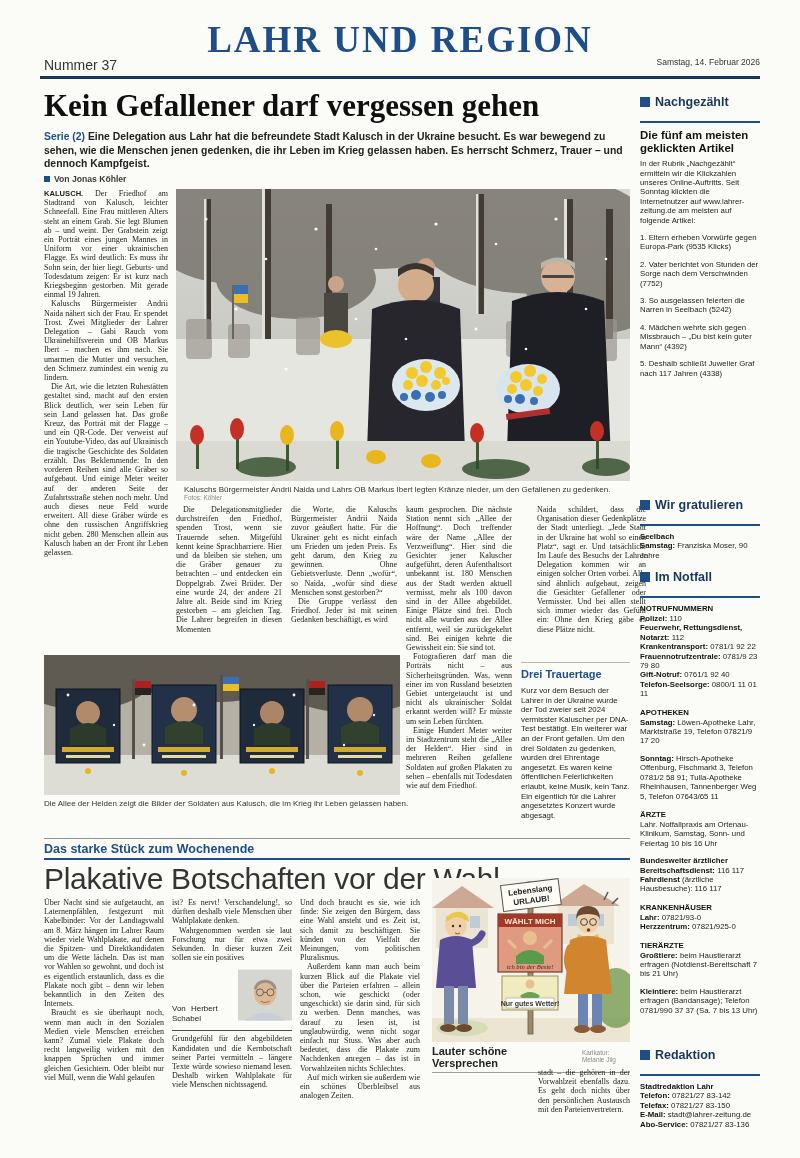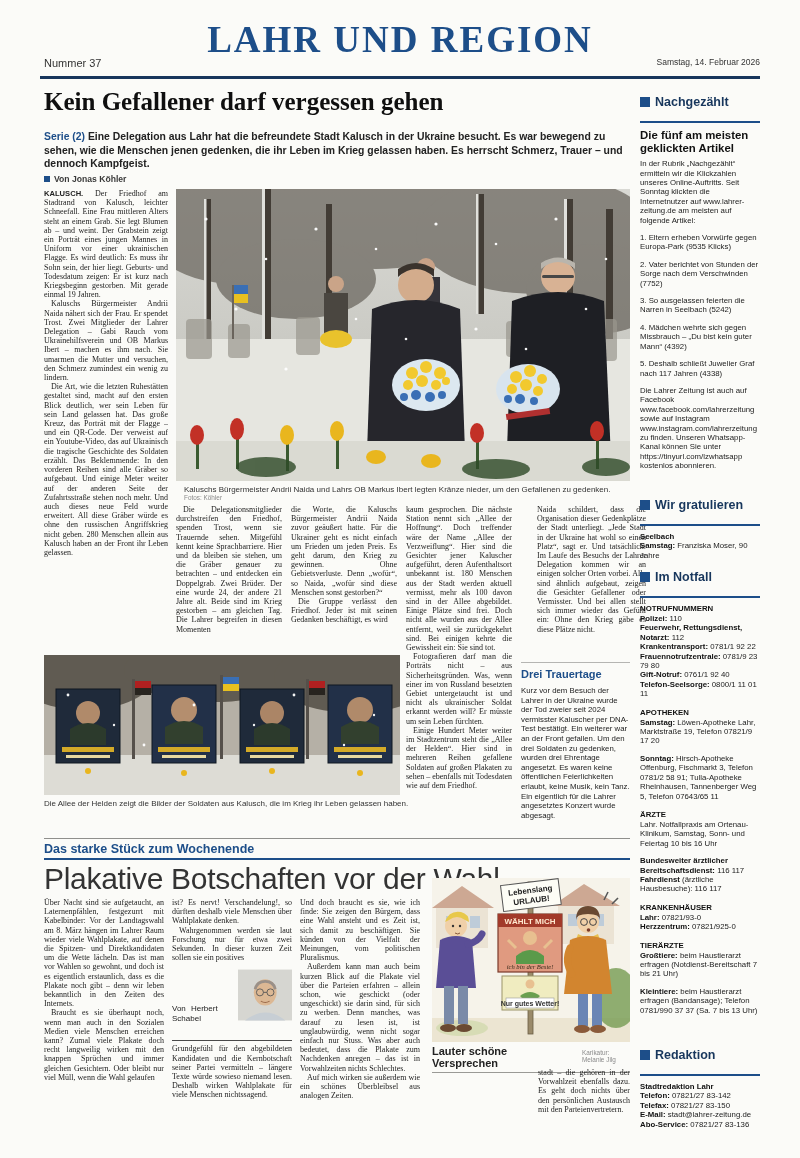--- a/index.html
+++ b/index.html
@@ -4,25 +4,25 @@
 <style>
   *{margin:0;padding:0;box-sizing:border-box;}
   html,body{background:#e8e8e8;}
   .page{position:relative;width:800px;height:1158px;margin:0 auto;background:#fbfbf8;
         font-family:"Liberation Serif","DejaVu Serif",serif;color:#1f1f1f;overflow:hidden;}
   .abs{position:absolute;}
   .sans{font-family:"Liberation Sans","DejaVu Sans",sans-serif;}
   
   .masthead{left:0;top:18px;width:100%;text-align:center;font-weight:bold;font-size:37px;
             letter-spacing:2px;color:#1d4e89;}
-  .issue-no{left:44px;top:57px;font-size:11px;color:#333;}
+  .issue-no{left:44px;top:57px;font-size:14px;color:#333;}
   .issue-date{right:40px;top:57px;font-size:8.5px;color:#333;text-align:right;}
   .head-rule{left:40px;top:76px;width:720px;height:2.5px;background:#17365c;}
   
-  .ma-headline{left:44px;top:88px;width:590px;font-size:25px;font-weight:bold;color:#0f0f0f;}
+  .ma-headline{left:44px;top:88px;width:590px;font-size:31px;font-weight:bold;color:#0f0f0f;}
   .ma-lede{left:44px;top:130px;width:588px;font-size:10.4px;line-height:13.6px;font-weight:bold;color:#222;}
   .serie{color:#1d4e89;}
   .byline{left:44px;top:174px;font-size:8.6px;font-weight:bold;color:#3a3a3a;display:flex;align-items:center;gap:4px;}
   .sq{display:inline-block;width:6px;height:6px;background:#1d4e89;}
   .col{position:absolute;font-size:8px;line-height:9.2px;text-align:justify;color:#222;overflow:hidden;}
   .col p{margin:0;}
   .col p.ind{text-indent:7px;}
   .lead-word{font-family:"Liberation Sans","DejaVu Sans",sans-serif;font-size:7.6px;}
   .photo-frame{position:absolute;overflow:hidden;background:#cfcfca;}
   .caption{position:absolute;font-family:"Liberation Sans","DejaVu Sans",sans-serif;font-size:8px;
@@ -43,21 +43,21 @@
   .sb-cat{font-size:7.8px;font-weight:bold;color:#111;margin-top:9px;margin-bottom:1px;}
   .sb-line{font-size:7.8px;line-height:9.4px;color:#222;}
   .sb-line b{color:#111;}
   .sb-line.gap{margin-top:8px;}
   .sb-bold{font-size:7.8px;line-height:9.4px;font-weight:bold;color:#111;}
   
   .ba-rule-top{left:44px;top:838px;width:586px;height:1px;background:#8f8f8c;}
   .ba-kicker{left:44px;top:842px;font-size:12.5px;font-weight:bold;color:#1d4e89;}
   .ba-rule-blue{left:44px;top:858px;width:586px;height:2px;background:#1d4e89;}
   .ba-headline{left:44px;top:862px;width:590px;font-size:30px;font-weight:normal;color:#333;letter-spacing:-0.3px;}
-  .author-row{display:flex;align-items:flex-end;gap:20px;margin:4px 0 3px 0;border-bottom:1.5px solid #4a4a4a;padding-bottom:16px;}
+  .author-row{display:flex;align-items:flex-end;gap:20px;margin:4px 0 3px 0;border-bottom:1.5px solid #4a4a4a;padding-bottom:6px;}
   .author-name{font-family:"Liberation Sans","DejaVu Sans",sans-serif;font-size:8px;line-height:10px;color:#222;width:52px;}
   .cartoon-cap{left:432px;top:1045px;width:198px;border-bottom:1px solid #9a9a96;padding-bottom:3px;
                font-family:"Liberation Sans","DejaVu Sans",sans-serif;display:flex;justify-content:space-between;align-items:baseline;gap:40px;}
   .cartoon-cap .t{font-size:11px;font-weight:bold;color:#222;}
   .cartoon-cap .c{font-size:6.4px;color:#8a8a8a;}
 </style>
 </head>
 <body>
 
 <div class="page">
@@ -333,21 +333,20 @@
       <span class="sb-sq"></span>
       <span>Nachgezählt</span>
     </div>
     <div class="sb-sub">Die fünf am meisten geklickten Artikel</div>
     <p class="sb-txt">In der Rubrik „Nachgezählt“ ermitteln wir die Klickzahlen unseres Online-Auftritts. Seit Sonntag klickten die Internetnutzer auf www.lahrer-zeitung.de am meisten auf folgende Artikel:</p>
     <p class="sb-item">1. Eltern erheben Vorwürfe gegen Europa-Park (9535 Klicks)</p>
     <p class="sb-item">2. Vater berichtet von Stunden der Sorge nach dem Verschwinden (7752)</p>
     <p class="sb-item">3. So ausgelassen feierten die Narren in Seelbach (5242)</p>
     <p class="sb-item">4. Mädchen wehrte sich gegen Missbrauch – „Du bist kein guter Mann“ (4392)</p>
     <p class="sb-item">5. Deshalb schließt Juwelier Graf nach 117 Jahren (4338)</p>
-    <p class="sb-item">Die Lahrer Zeitung ist auch auf Facebook www.facebook.com/lahrerzeitung sowie auf Instagram www.instagram.com/lahrerzeitung zu finden. Unseren Whatsapp-Kanal können Sie unter https://tinyurl.com/lzwhatsapp kostenlos abonnieren.</p>
   </aside>
 
   <aside class="sb" style="top:498px;">
     <div class="sb-head">
       <span class="sb-sq"></span>
       <span>Wir gratulieren</span>
     </div>
     <p class="sb-bold">Seelbach</p>
     <p class="sb-line"><b>Samstag:</b> <span>Franziska Moser, 90 Jahre</span></p>
   </aside>

